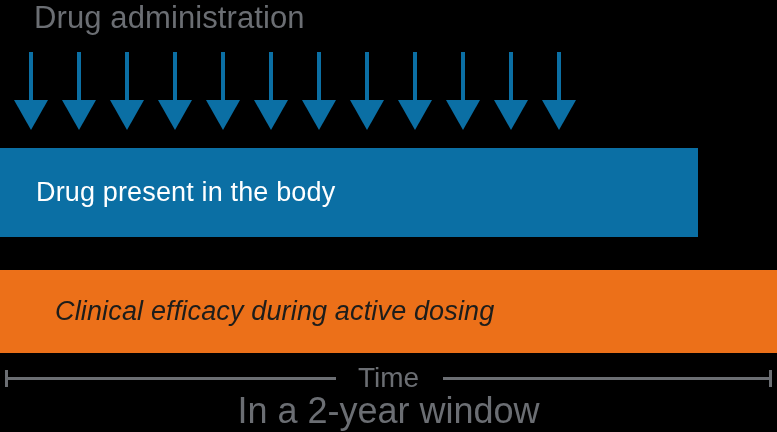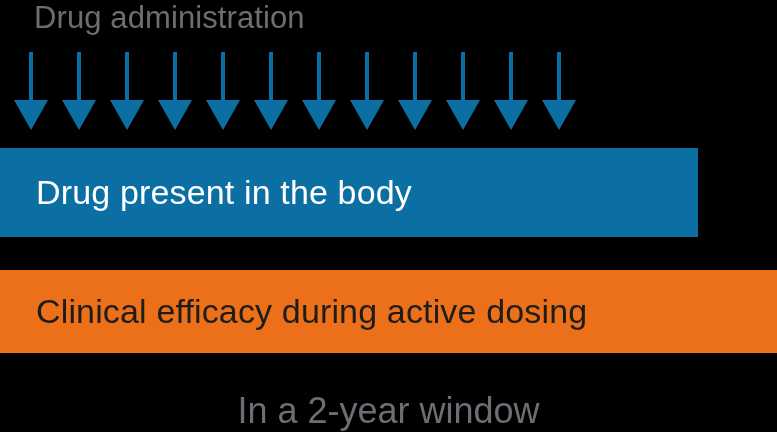--- a/index.html
+++ b/index.html
@@ -64,40 +64,41 @@
   }
 
   
   .bar {
     position: absolute;
     display: flex;
     align-items: center;
     box-sizing: border-box;
   }
   .bar-label {
-    font-size: 34px;
+    font-size: 27px;
     letter-spacing: 0.15px;
     white-space: nowrap;
   }
   .bar-drug {
     left: 0;
     top: 148px;
     width: 698px;
     height: 89px;
     background: #0B6FA4;
     padding-left: 36px;
   }
   .bar-drug .bar-label { color: #ffffff; }
   .bar-efficacy {
     left: 0;
     top: 270px;
     width: 777px;
     height: 83px;
     background: #EC7019;
-    padding-left: 36px;
+    padding-left: 55px;
+    font-style: italic;
   }
   .bar-efficacy .bar-label { color: #1d1d1b; }
 
   
   .axis {
     position: absolute;
     left: 0;
     top: 360px;
     width: 777px;
     height: 36px;
@@ -201,16 +202,23 @@
     </div>
 
   <div class="bar bar-drug">
     <span class="bar-label">Drug present in the body</span>
   </div>
 
   <div class="bar bar-efficacy">
     <span class="bar-label">Clinical efficacy during active dosing</span>
   </div>
 
+  <div class="axis">
+    <span class="axis-cap left"></span>
+    <span class="axis-line left"></span>
+    <span class="axis-line right"></span>
+    <span class="axis-cap right"></span>
+    <div class="axis-label">Time</div>
+  </div>
 
   <div class="caption">In a 2-year window</div>
 
 </div>
 
 </body></html>

